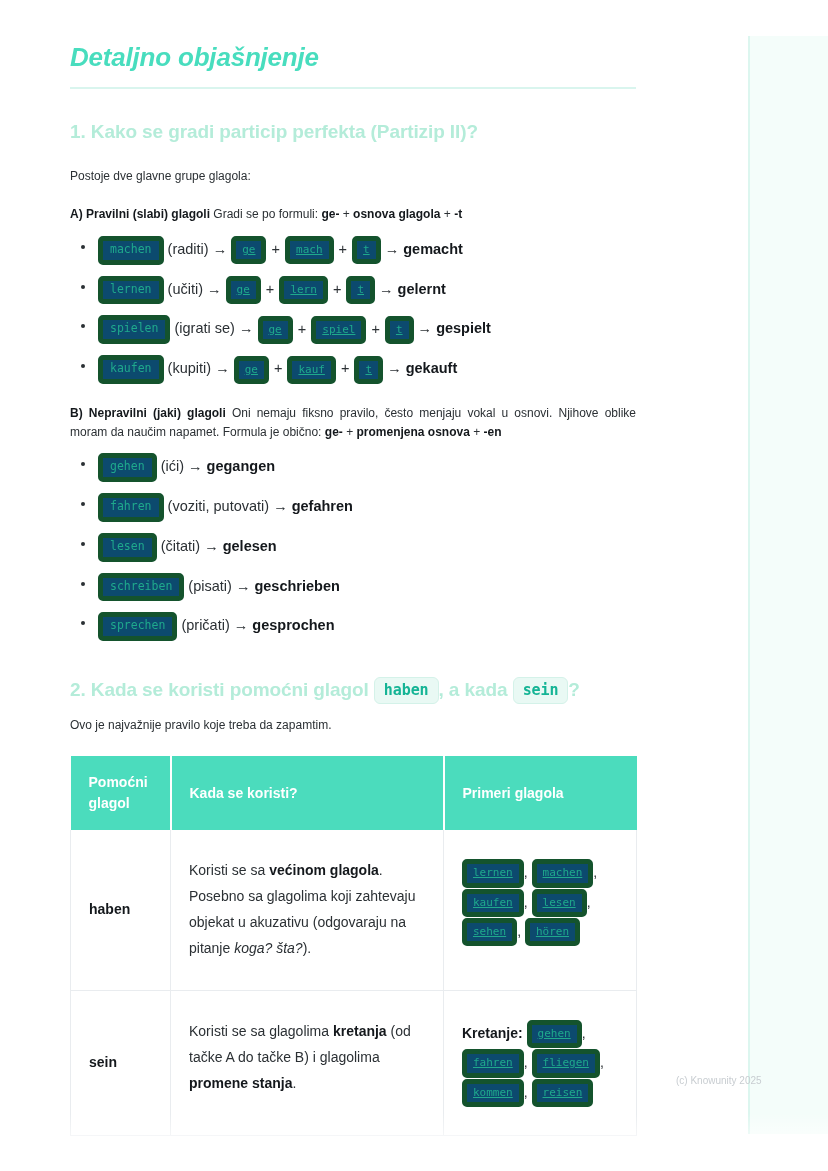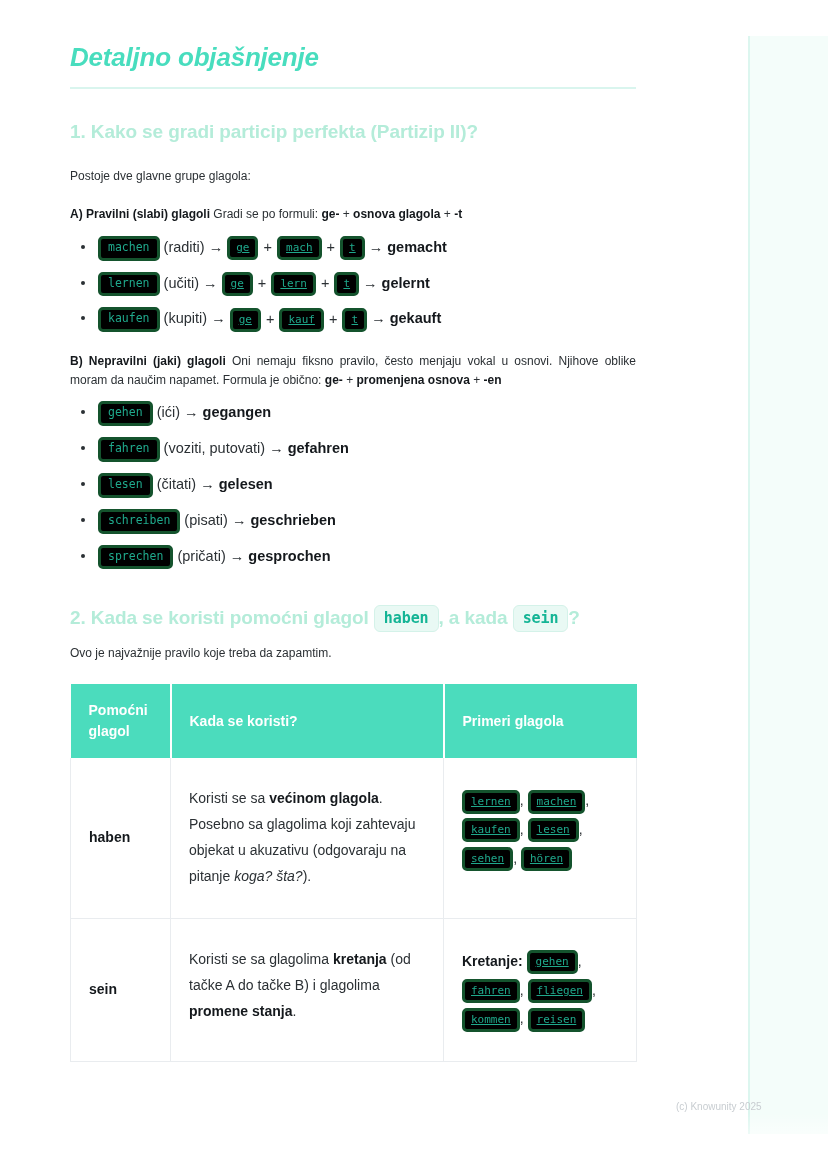--- a/index.html
+++ b/index.html
@@ -81,22 +81,22 @@
   }
   p.para.tight { margin-top: 11px; }
   p.para b, p.para strong { color: #14181c; font-weight: bold; }
 
   
   .chip {
     display: inline-block;
     font-family: "DejaVu Sans Mono", "Liberation Mono", monospace;
     font-size: 11.5px;
     color: #1fa98c;
-    background: #000000;
-    border: 3px solid #14532d;
+    background: #0c4a6e;
+    border: 5px solid #14532d;
     border-radius: 5px;
     padding: 2px 7px 3px;
     line-height: 1.2;
     white-space: nowrap;
     vertical-align: middle;
   }
   .chip.sm { font-size: 11px; padding: 2px 6px 3px; text-decoration: underline; }
   .chip.hd {
     color: #14b495;
     font-weight: bold;
@@ -187,21 +187,21 @@
     bottom: 0;
     width: 828px;
     height: 58px;
     background: linear-gradient(to bottom, rgba(255,255,255,0) 0%, #ffffff 72%);
     pointer-events: none;
   }
 
   .watermark {
     position: absolute;
     left: 676px;
-    top: 1101px;
+    top: 1075px;
     font-size: 10px;
     color: #c8cdd1;
     white-space: nowrap;
   }
 </style>
 </head>
 <body>
 
 <div class="page">
 
@@ -233,20 +233,28 @@
         <span class="arrow">→</span>
         <span class="res">gemacht</span>
       </li>
       <li>
         <span class="chip">lernen</span>
         <span class="gloss">(učiti)</span>
         <span class="arrow">→</span>
         <span class="chip sm">ge</span><span class="plus"> + </span><span class="chip sm">lern</span><span class="plus"> + </span><span class="chip sm">t</span>
         <span class="arrow">→</span>
         <span class="res">gelernt</span>
+      </li>
+      <li>
+        <span class="chip">spielen</span>
+        <span class="gloss">(igrati se)</span>
+        <span class="arrow">→</span>
+        <span class="chip sm">ge</span><span class="plus"> + </span><span class="chip sm">spiel</span><span class="plus"> + </span><span class="chip sm">t</span>
+        <span class="arrow">→</span>
+        <span class="res">gespielt</span>
       </li>
       <li>
         <span class="chip">kaufen</span>
         <span class="gloss">(kupiti)</span>
         <span class="arrow">→</span>
         <span class="chip sm">ge</span><span class="plus"> + </span><span class="chip sm">kauf</span><span class="plus"> + </span><span class="chip sm">t</span>
         <span class="arrow">→</span>
         <span class="res">gekauft</span>
       </li>
     </ul>

